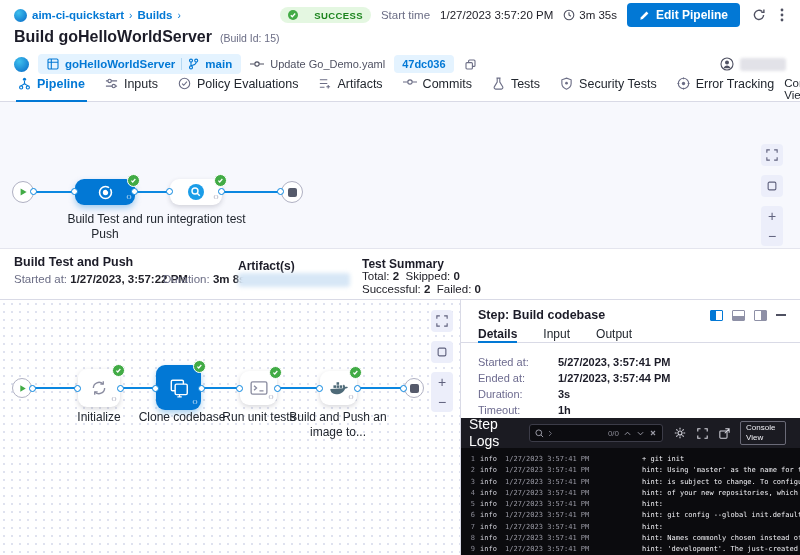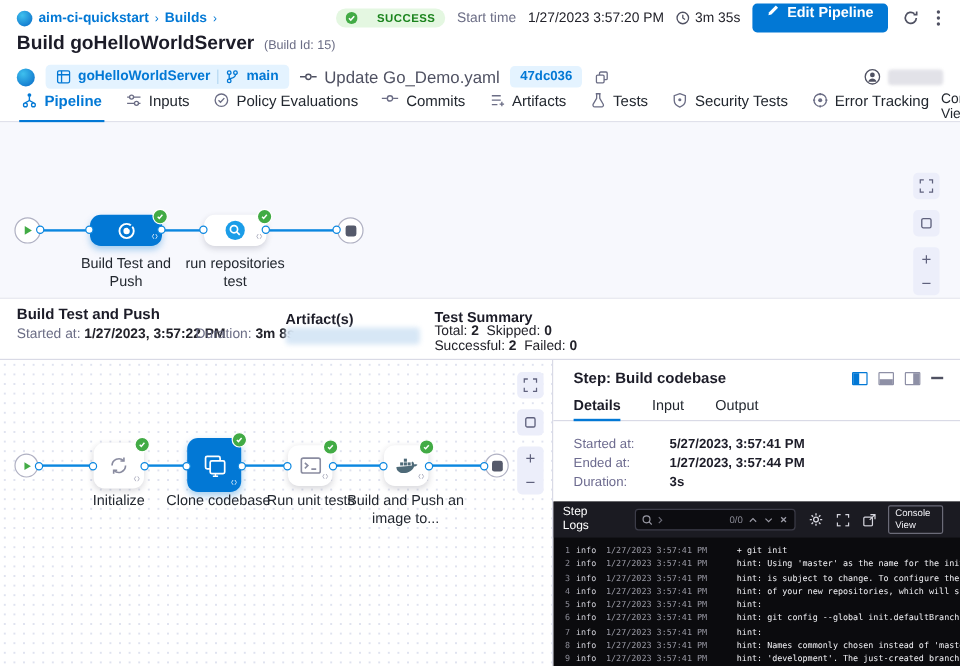--- a/index.html
+++ b/index.html
@@ -12,34 +12,34 @@
   .row1 { display:flex; justify-content:space-between; align-items:center; height:20px; }
   .breadcrumb { display:flex; align-items:center; gap:5px; font-size:11.5px; font-weight:700; color:#0278d5; }
   .proj-dot { width:13px; height:13px; border-radius:50%; background:radial-gradient(circle at 35% 30%, #3ec0ee, #0667c6); }
   .bc-link { color:#0278d5; cursor:pointer; }
   .bc-sep { color:#0278d5; font-size:10px; font-weight:400; }
   .row1-right { display:flex; align-items:center; gap:10px; font-size:11.5px; }
   .badge { display:inline-flex; align-items:center; gap:16px; background:#e4f7e1; color:#1b841d; font-size:9.5px; font-weight:700; letter-spacing:.4px; padding:2.5px 8px; border-radius:9px; }
   .muted { color:#6b6d85; }
   .timeval { color:#22222a; font-weight:500; }
   .elapsed { display:inline-flex; align-items:center; gap:4px; color:#22222a; font-weight:500; }
-  .btn-primary { display:inline-flex; gap:6px; background:#0278d5; color:#fff; border:none; border-radius:4px; height:24px; padding:0 12px; font-size:12px; font-weight:700; font-family:inherit; cursor:pointer; }
+  .btn-primary { display:inline-flex; align-items:center; gap:6px; background:#0278d5; color:#fff; border:none; border-radius:4px; height:24px; padding:0 12px; font-size:12px; font-weight:700; font-family:inherit; cursor:pointer; }
   .icon-btn { background:none; border:none; cursor:pointer; color:#4f5162; display:inline-flex; align-items:center; justify-content:center; padding:2px; }
   .kebab { font-size:13px; color:#4f5162; letter-spacing:0; line-height:1; }
 
   .row2 { height:24px; display:flex; align-items:baseline; gap:8px; margin-top:3px; }
   .page-title { font-size:16px; font-weight:700; color:#1c1c28; }
   .build-id { font-size:10.5px; color:#6b6d85; }
 
   .row3 { height:22px; display:flex; align-items:center; justify-content:space-between; margin-top:1px; }
   .row3-left { display:flex; align-items:center; gap:9px; }
   .avatar-dot { width:15px; height:15px; border-radius:50%; background:radial-gradient(circle at 35% 30%, #3ec0ee, #0667c6); }
   .chip { display:inline-flex; align-items:center; gap:6px; background:#e4f3ff; border-radius:4px; height:20px; padding:0 9px; font-size:11.5px; font-weight:700; color:#0278d5; }
   .chip-div { width:1px; height:12px; background:#b5d8f2; }
-  .commit-wrap { display:inline-flex; align-items:center; gap:6px; color:#4f5162; font-size:14px; }
+  .commit-wrap { display:inline-flex; align-items:center; gap:6px; color:#4f5162; font-size:11px; }
   .sha-chip { background:#e4f3ff; color:#0278d5; font-weight:700; font-size:11px; padding:3px 8px; border-radius:4px; }
   .row3-right { display:flex; align-items:center; gap:6px; }
   .redact { width:46px; height:13px; border-radius:3px; background:#e2e2e8; filter:blur(1.5px); }
 
   
   .tabs { display:flex; align-items:stretch; border-bottom:1px solid #d9dae6; padding:0 8px; height:25px; margin-top:2px; }
   .tab { display:flex; align-items:flex-start; gap:6px; padding:0 10px; font-size:12.5px; color:#22272f; font-weight:500; position:relative; cursor:pointer; white-space:nowrap; }
   .tab svg { color:#6b6d85; }
   .tab.active { color:#0278d5; font-weight:700; }
   .tab.active svg { color:#0278d5; }
@@ -98,32 +98,32 @@
   .ptab.active { font-weight:700; color:#1c1c28; }
   .ptab.active::after { content:""; position:absolute; left:0; right:0; bottom:-1px; height:2px; background:#0278d5; }
   .fields { padding:11px 0 0 17px; flex:1; }
   .frow { display:flex; height:16px; align-items:center; font-size:11px; }
   .flabel { width:80px; color:#6d6b8f; }
   .fvalue { color:#1c1c28; font-weight:600; }
 
   
   .log { height:137px; display:flex; flex-direction:column; background:#0b0b0e; }
   .log-head { height:30px; background:#1b1b22; display:flex; align-items:center; padding:0 8px; flex-shrink:0; }
-  .log-title { font-size:10px; color:#fff; line-height:1.2; width:34px; }
+  .log-title { font-size:14px; color:#fff; line-height:1.2; width:34px; }
   .search { display:flex; align-items:center; height:18px; border:1px solid #3c3c48; border-radius:3px; background:#0c0c10; padding:0 5px; gap:4px; width:134px; margin-left:26px; cursor:text; }
   .search-count { color:#8a8a95; font-size:8px; margin-left:auto; }
   .sbtn { background:none; border:none; color:#9a9aa5; display:flex; align-items:center; padding:0 1px; cursor:pointer; }
   .log-iconbtn { background:none; border:none; color:#d6d6de; display:flex; align-items:center; justify-content:center; cursor:pointer; margin-left:11px; padding:0; }
   .console-btn { border:1px solid #6b6b78; border-radius:2px; background:none; color:#f0f0f5; font-size:8px; line-height:1.2; padding:1px 5px; margin-left:10px; width:46px; text-align:left; font-family:inherit; cursor:pointer; }
   .log-body { flex:1; overflow:hidden; font-family:"DejaVu Sans Mono",monospace; font-size:7px; padding:6px 0 0 5px; white-space:nowrap; }
   .lline { display:flex; height:11.3px; line-height:11.3px; }
   .ln { width:9px; text-align:right; color:#8a8a95; flex-shrink:0; }
   .lv { margin-left:5px; width:19px; color:#d2d2da; flex-shrink:0; }
   .lt { margin-left:6px; width:92px; color:#9a9aa5; flex-shrink:0; }
-  .lm { margin-left:17px; color:#f2f2f6; }
+  .lm { margin-left:45px; color:#f2f2f6; }
 </style>
 </head>
 <body>
 
 <div class="app">
 
   <div class="topbar">
     <div class="row1">
       <div class="breadcrumb">
         <span class="proj-dot"></span>
@@ -239,32 +239,32 @@
       <span>Inputs</span>
     </div>
     <div class="tab">
       <svg width="13" height="13" viewBox="0 0 14 14">
           <circle cx="7" cy="7" r="5.6" stroke="currentColor" stroke-width="1.2" fill="none"></circle>
           <path d="M4.4 7.1l1.8 1.8 3.4-3.8" stroke="currentColor" stroke-width="1.2" fill="none"></path>
         </svg>
       <span>Policy Evaluations</span>
     </div>
     <div class="tab">
+      <svg width="13" height="13" viewBox="0 0 14 14">
+          <path d="M2 3h8M2 7h8M2 11h5" stroke="currentColor" stroke-width="1.2"></path>
+          <path d="M11 8.5v4M9 10.5h4" stroke="currentColor" stroke-width="1.2"></path>
+        </svg>
+      <span>Artifacts</span>
+    </div>
+    <div class="tab">
       <svg width="14" height="10" viewBox="0 0 14 10">
           <circle cx="7" cy="5" r="2.2" stroke="currentColor" stroke-width="1.2" fill="none"></circle>
           <path d="M0 5h4.4M9.6 5H14" stroke="currentColor" stroke-width="1.2"></path>
         </svg>
       <span>Commits</span>
-    </div>
-    <div class="tab">
-      <svg width="13" height="13" viewBox="0 0 14 14">
-          <path d="M2 3h8M2 7h8M2 11h5" stroke="currentColor" stroke-width="1.2"></path>
-          <path d="M11 8.5v4M9 10.5h4" stroke="currentColor" stroke-width="1.2"></path>
-        </svg>
-      <span>Artifacts</span>
     </div>
     <div class="tab">
       <svg width="13" height="13" viewBox="0 0 14 14">
           <path d="M4.8 1.2h4.4M5.6 1.2v4.2l-3.1 5.2A1.6 1.6 0 0 0 3.9 13h6.2a1.6 1.6 0 0 0 1.4-2.4L8.4 5.4V1.2" stroke="currentColor" stroke-width="1.2" fill="none"></path>
         </svg>
       <span>Tests</span>
     </div>
     <div class="tab">
       <svg width="13" height="13" viewBox="0 0 14 14">
           <path d="M7 1.2L12 3v4.1c0 3.1-2.1 5-5 6.1C4.1 12.1 2 10.2 2 7.1V3z" stroke="currentColor" stroke-width="1.2" fill="none"></path>
@@ -334,21 +334,21 @@
     </div>
 
     <span class="conn-dot" style="left:30px; top:85.5px;"></span>
     <span class="conn-dot" style="left:71px; top:85.5px;"></span>
     <span class="conn-dot" style="left:131px; top:85.5px;"></span>
     <span class="conn-dot" style="left:166px; top:85.5px;"></span>
     <span class="conn-dot" style="left:218px; top:85.5px;"></span>
     <span class="conn-dot" style="left:277px; top:85.5px;"></span>
 
     <div class="graph-label" style="left:53px; top:110px; width:104px;">Build Test and Push</div>
-    <div class="graph-label" style="left:144px; top:110px; width:104px;">run repositories test</div>
+    <div class="graph-label" style="left:144px; top:110px; width:104px;">run integration test</div>
 
     <div class="canvas-controls" style="right:17px; top:42px;">
       <button class="ctrl-btn">
           <svg width="12" height="12" viewBox="0 0 14 14">
             <path d="M1 4.5V1h3.5M9.5 1H13v3.5M13 9.5V13H9.5M4.5 13H1V9.5" stroke="currentColor" stroke-width="1.3" fill="none"></path>
           </svg>
         </button>
       <button class="ctrl-btn">
           <svg width="12" height="12" viewBox="0 0 14 14">
             <rect x="2.5" y="2.5" width="9" height="9" rx="1.5" stroke="currentColor" stroke-width="1.3" fill="none"></rect>
@@ -527,20 +527,24 @@
           <span class="flabel">Started at:</span>
           <span class="fvalue">5/27/2023, 3:57:41 PM</span>
         </div>
         <div class="frow">
           <span class="flabel">Ended at:</span>
           <span class="fvalue">1/27/2023, 3:57:44 PM</span>
         </div>
         <div class="frow">
           <span class="flabel">Duration:</span>
           <span class="fvalue">3s</span>
+        </div>
+        <div class="frow">
+          <span class="flabel">Timeout:</span>
+          <span class="fvalue">1h</span>
         </div>
       </div>
 
       <div class="log">
         <div class="log-head">
           <span class="log-title">Step Logs</span>
           <span class="search">
             <svg width="9" height="9" viewBox="0 0 10 10">
                 <circle cx="4.2" cy="4.2" r="3.2" stroke="#9a9aa5" stroke-width="1.1" fill="none"></circle>
                 <path d="M6.6 6.6L9 9" stroke="#9a9aa5" stroke-width="1.1"></path>

